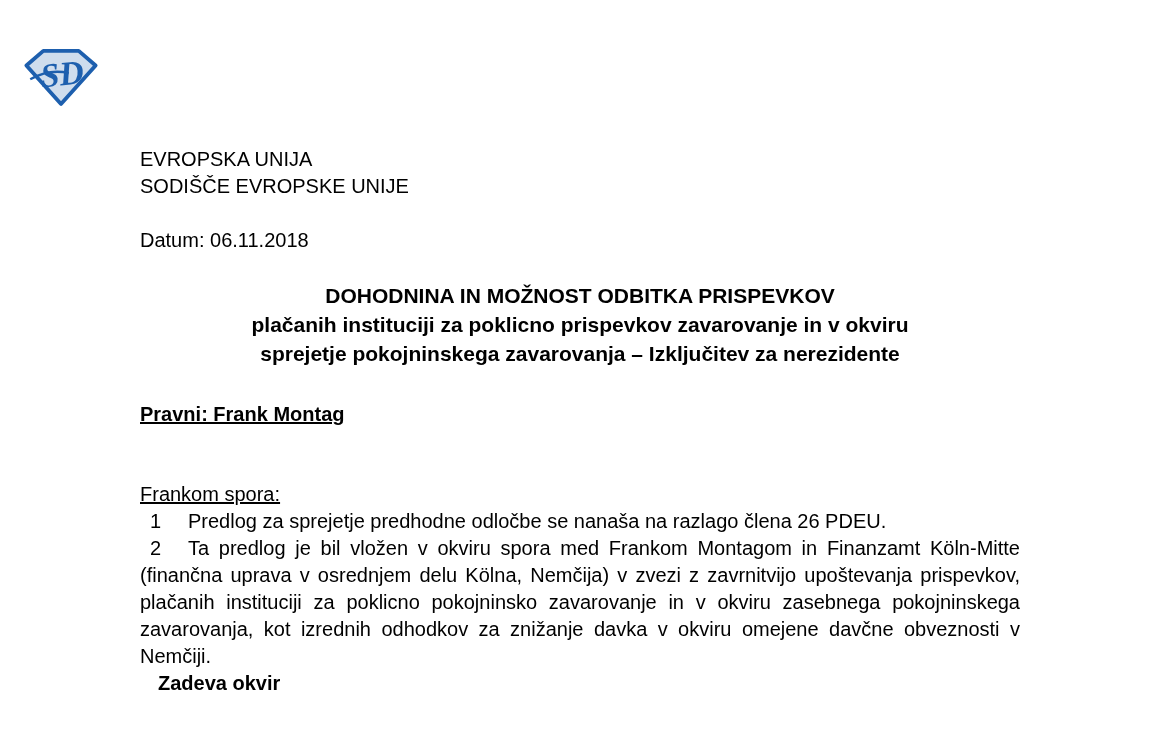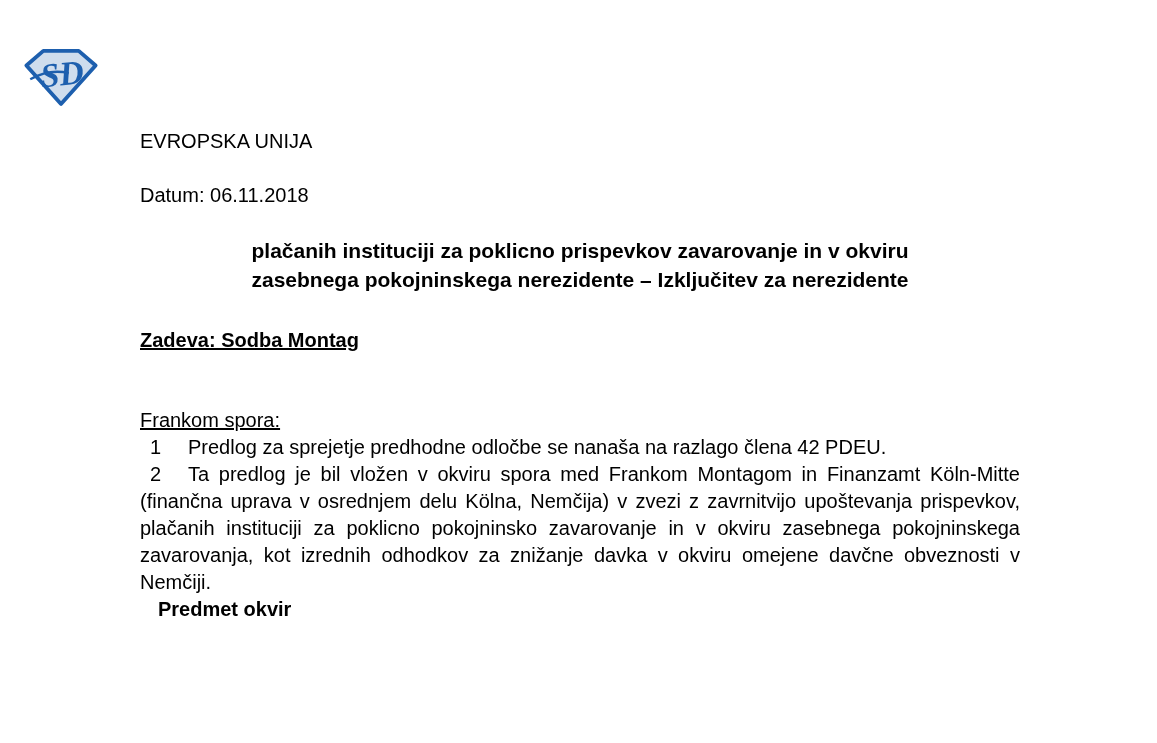--- a/index.html
+++ b/index.html
@@ -18,21 +18,21 @@
   .logo {
     position: absolute;
     left: 22px;
     top: 47px;
     width: 78px;
     height: 60px;
   }
   .doc {
     position: absolute;
     left: 140px;
-    top: 128px;
+    top: 146px;
     width: 880px;
     font-size: 20px;
     line-height: 27px;
   }
   .org-line { white-space: nowrap; }
   .spacer { height: 27px; }
   .doc-title {
     font-weight: bold;
     font-size: 21px;
     line-height: 29px;
@@ -67,33 +67,35 @@
 
 <svg class="logo" viewBox="0 0 100 78" aria-hidden="true">
   <path d="M 5 24 L 27 5 L 73 5 L 95 24 L 50 74 Z" fill="#cfdded" stroke="#1d5fae" stroke-width="5" stroke-linejoin="round"></path>
   <text x="52" y="50" text-anchor="middle" font-family="Liberation Serif, serif" font-size="44" font-weight="bold" font-style="italic" fill="#1d5fae" transform="rotate(-6 50 40)">SD</text>
   <path d="M 10 42 Q 35 28 60 34" fill="none" stroke="#1d5fae" stroke-width="3"></path>
 </svg>
 
 <div class="doc">
 
   <div class="org-line">EVROPSKA UNIJA</div>
+  <div class="org-line">SODIŠČE EVROPSKE UNIJE</div>
 
   <div class="spacer"></div>
 
   <div>Datum: 06.11.2018</div>
 
   <div class="doc-title">
+    <span>DOHODNINA IN MOŽNOST ODBITKA PRISPEVKOV</span>
     <span>plačanih instituciji za poklicno prispevkov zavarovanje in v okviru</span>
-    <span>zasebnega pokojninskega nerezidente – Izključitev za nerezidente</span>
+    <span>sprejetje pokojninskega zavarovanja – Izključitev za nerezidente</span>
   </div>
 
-  <div class="case-subject">Zadeva: Sodba Montag</div>
+  <div class="case-subject">Pravni: Frank Montag</div>
 
   <div class="dispute-heading">Frankom spora:</div>
 
-  <div class="para"><span class="num">1</span><span>Predlog za sprejetje predhodne odločbe se nanaša na razlago člena 42 PDEU.</span></div>
+  <div class="para"><span class="num">1</span><span>Predlog za sprejetje predhodne odločbe se nanaša na razlago člena 26 PDEU.</span></div>
 
   <div class="para"><span class="num">2</span><span>Ta predlog je bil vložen v okviru spora med Frankom Montagom in Finanzamt Köln-Mitte (finančna uprava v osrednjem delu Kölna, Nemčija) v zvezi z zavrnitvijo upoštevanja prispevkov, plačanih instituciji za poklicno pokojninsko zavarovanje in v okviru zasebnega pokojninskega zavarovanja, kot izrednih odhodkov za znižanje davka v okviru omejene davčne obveznosti v Nemčiji.</span></div>
 
-  <div class="legal-heading">Predmet okvir</div>
+  <div class="legal-heading">Zadeva okvir</div>
 
 </div>
 
 </body></html>

